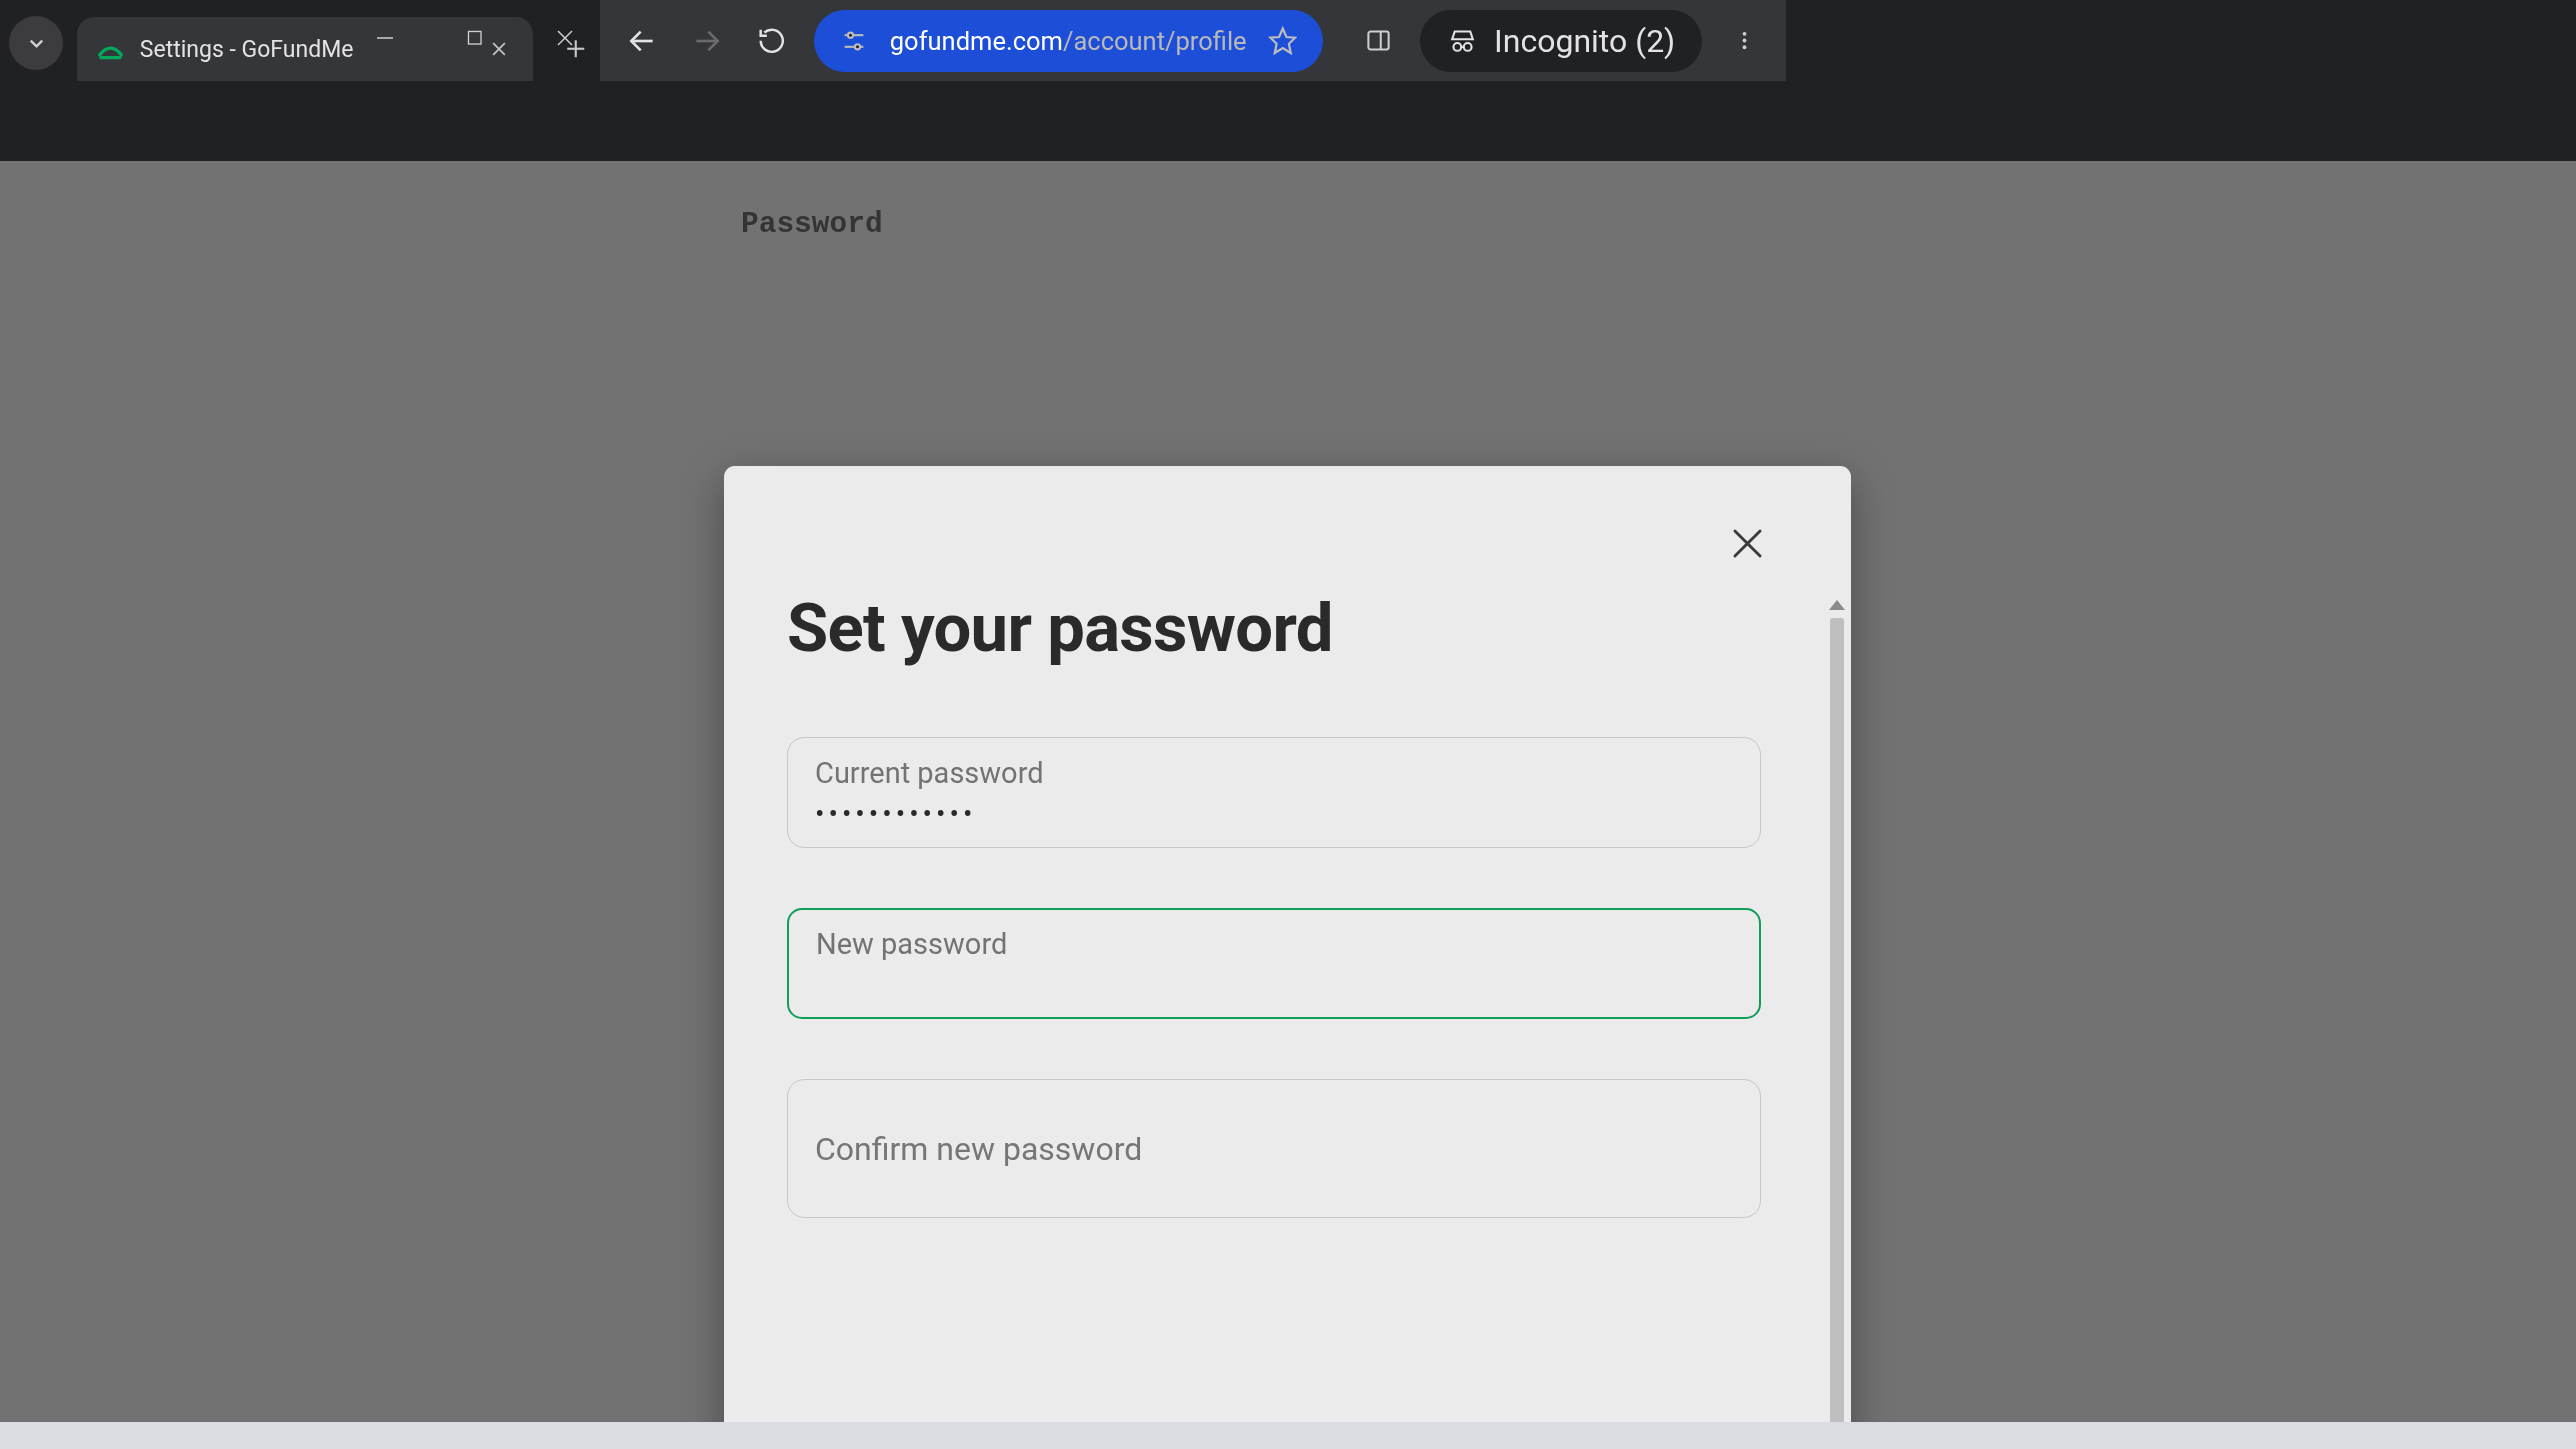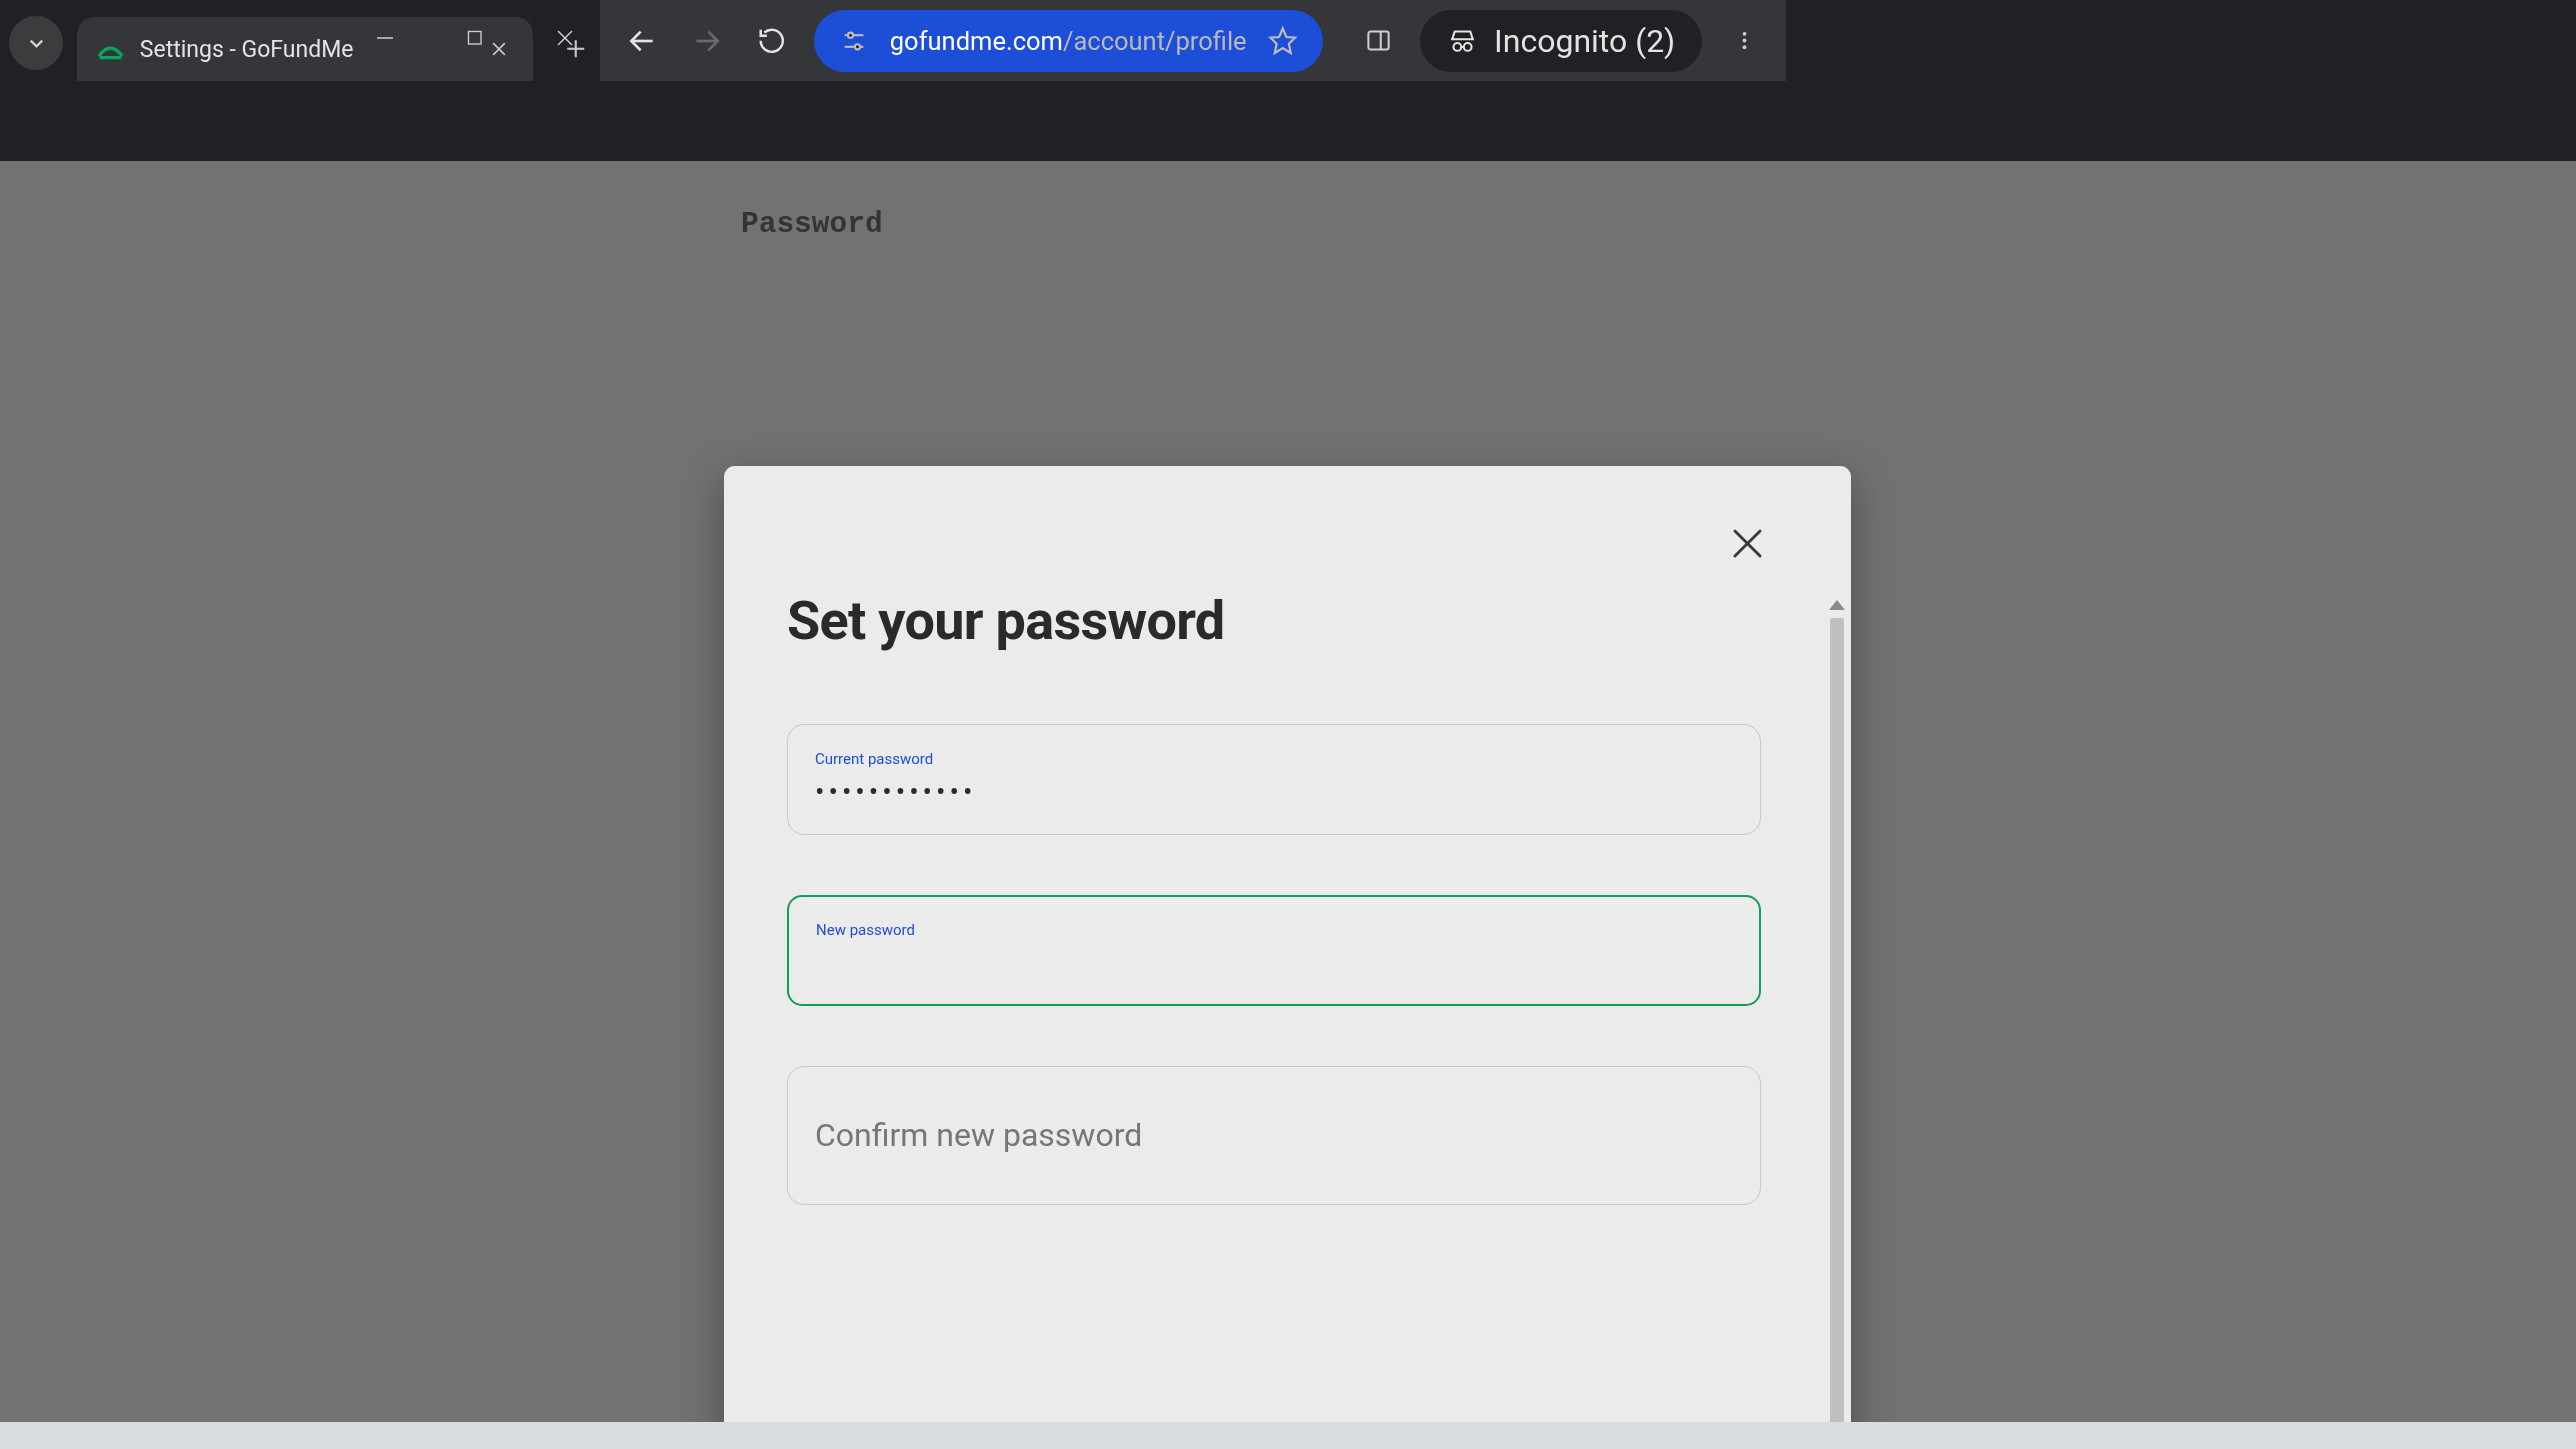--- a/index.html
+++ b/index.html
@@ -233,21 +233,21 @@
   .modal-scroll {
     position: absolute;
     left: 0;
     right: 27px; 
     top: 127px;
     bottom: 0;
     padding: 0 63px 40px 63px;
   }
 
   .modal-title {
-    font-size: 54px;
+    font-size: 67px;
     font-weight: 700;
     color: #2a2a2a;
     letter-spacing: -0.7px;
     margin-bottom: 74px;
     line-height: 1.05;
   }
 
   .field {
     width: 100%;
     border: 1.3px solid #c7c7c7;
@@ -256,22 +256,22 @@
     padding: 17.4px 27px 17.4px 27px;
     margin-bottom: 60px;
     position: relative;
   }
   .field.focused {
     border-color: #0f9d58;
     border-width: 2px;
     border-radius: 15px;
   }
   .field .float-label {
-    font-size: 15px;
-    color: #1d4ed8;
+    font-size: 29px;
+    color: #737373;
     margin-bottom: 6.7px;
     display: block;
   }
   .field .centered-placeholder {
     font-size: 32px;
     color: #767676;
   }
   .field input {
     border: none;
     outline: none;

